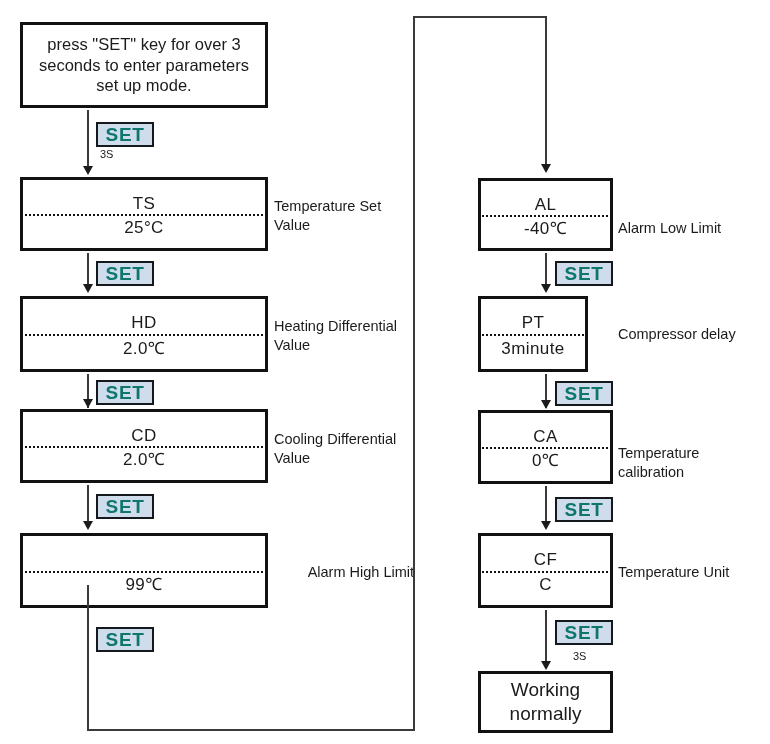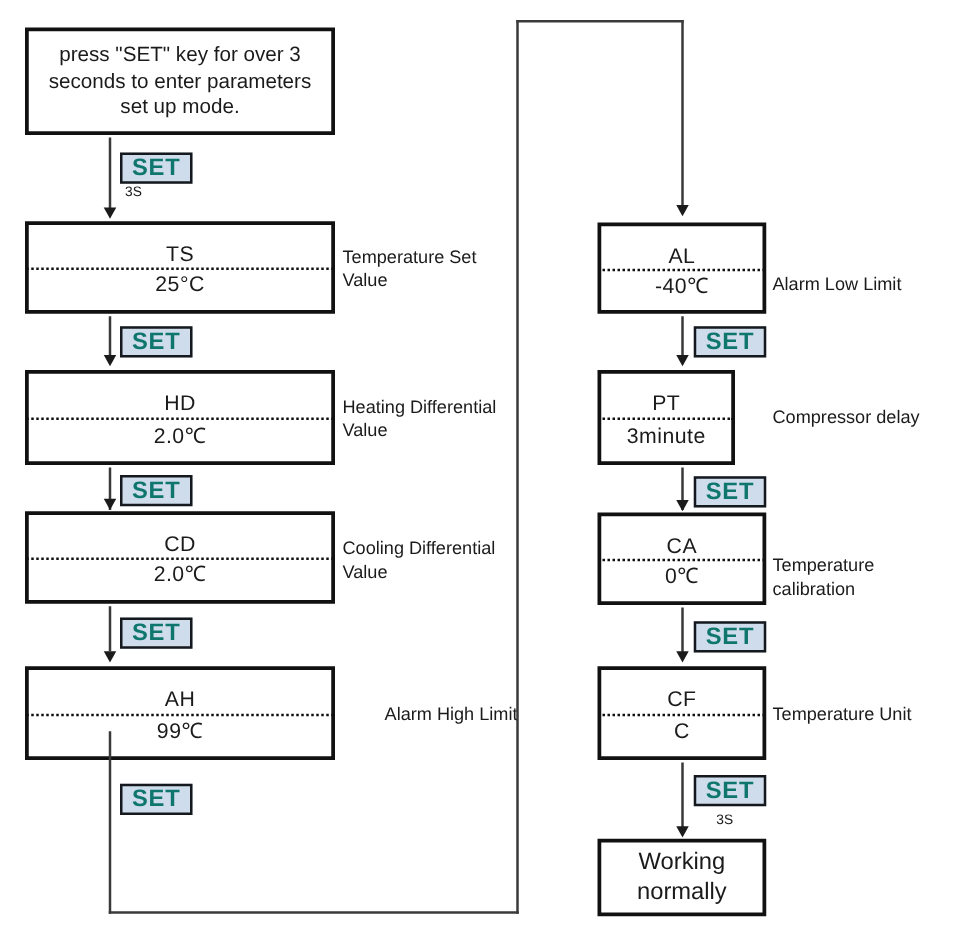--- a/index.html
+++ b/index.html
@@ -159,21 +159,20 @@
     <div class="value">2.0℃</div>
   </div>
   <div class="desc" style="left:274px; top:430px; width:132px;">Cooling Differential Value</div>
 
   <div class="vline" style="left:87px; top:485px; height:36px;"></div>
   <div class="arrowhead" style="left:83px; top:521px;"></div>
   <div class="setkey" style="left:96px; top:494px;">SET</div>
 
   <div class="pbox" style="left:20px; top:533px; width:248px; height:75px;">
     <div class="divider"></div>
-    <div class="code">AH</div>
     <div class="value">99℃</div>
   </div>
   <div class="desc" style="left:274px; top:563px; width:140px;text-align:right;">Alarm High Limit</div>
 
   <div class="setkey" style="left:96px; top:627px;">SET</div>
 
   <div class="routeline route-v" style="left:87px; top:585px; height:146px;"></div>
   <div class="routeline route-h" style="left:87px; top:729px; width:328px;"></div>
   <div class="routeline route-v" style="left:413px; top:16px; height:715px;"></div>
   <div class="routeline route-h" style="left:413px; top:16px; width:134px;"></div>

